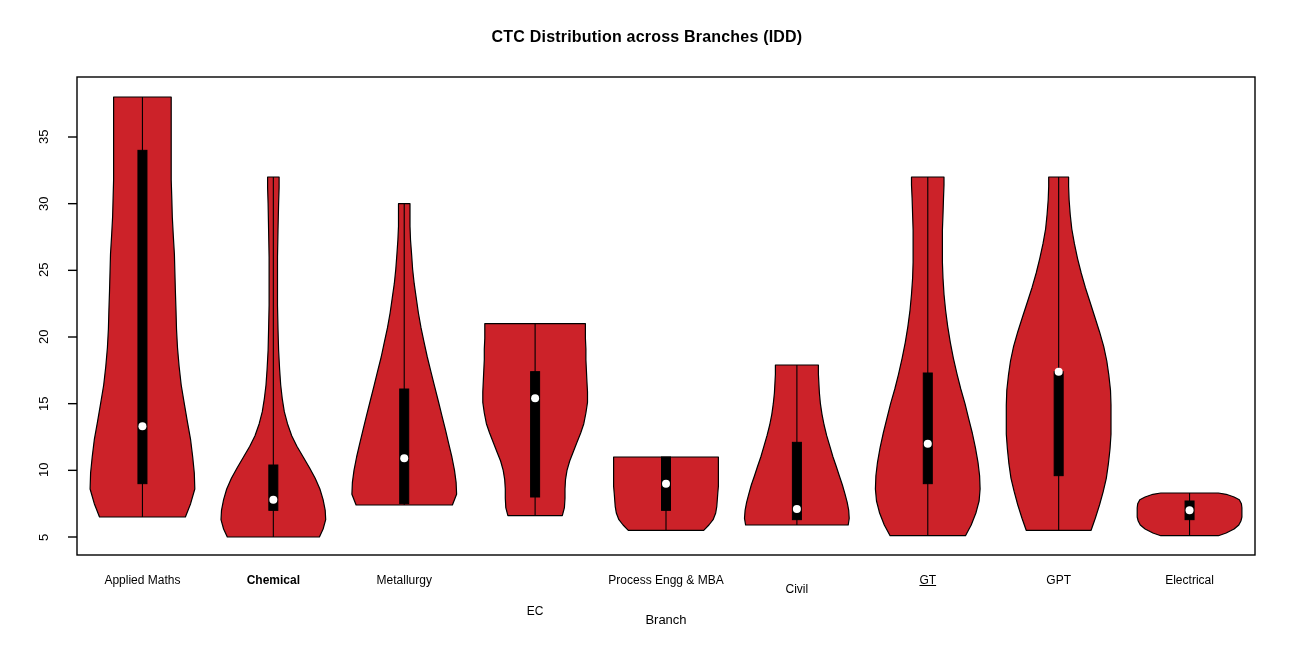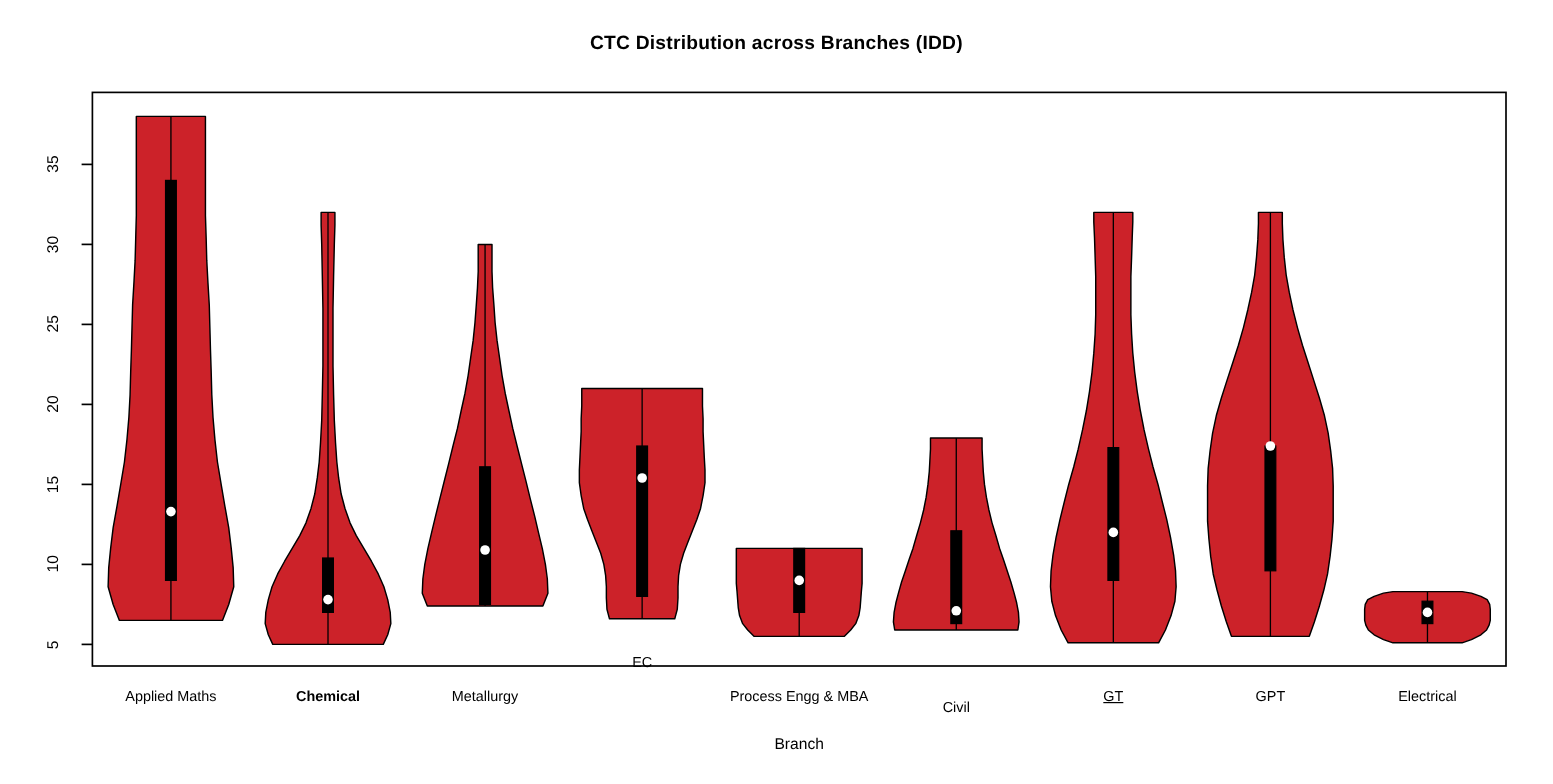--- a/index.html
+++ b/index.html
@@ -170,20 +170,20 @@
       <div class="tick-label-y" style="left: 35px; top: 387.667px; height: 32px;">15</div>
       <div class="tick-label-y" style="left: 35px; top: 321px; height: 32px;">20</div>
       <div class="tick-label-y" style="left: 35px; top: 254.333px; height: 32px;">25</div>
       <div class="tick-label-y" style="left: 35px; top: 187.667px; height: 32px;">30</div>
       <div class="tick-label-y" style="left: 35px; top: 121px; height: 32px;">35</div>
     </div>
   <div id="x-tick-labels">
       <div class="tick-label-x" style="left: 142.444px; top: 573px;">Applied Maths</div>
       <div class="tick-label-x" style="left: 273.333px; top: 573px; font-weight: bold;">Chemical</div>
       <div class="tick-label-x" style="left: 404.222px; top: 573px;">Metallurgy</div>
-      <div class="tick-label-x" style="left: 535.111px; top: 545px;">EC</div>
+      <div class="tick-label-x" style="left: 535.111px; top: 604px;">EC</div>
       <div class="tick-label-x" style="left: 666px; top: 573px; text-align: center;">Process Engg &amp; MBA</div>
       <div class="tick-label-x" style="left: 796.889px; top: 582px;">Civil</div>
       <div class="tick-label-x" style="left: 927.778px; top: 573px; text-decoration: underline;">GT</div>
       <div class="tick-label-x" style="left: 1058.67px; top: 573px;">GPT</div>
       <div class="tick-label-x" style="left: 1189.56px; top: 573px;">Electrical</div>
     </div>
 </div>
 
 </body></html>

